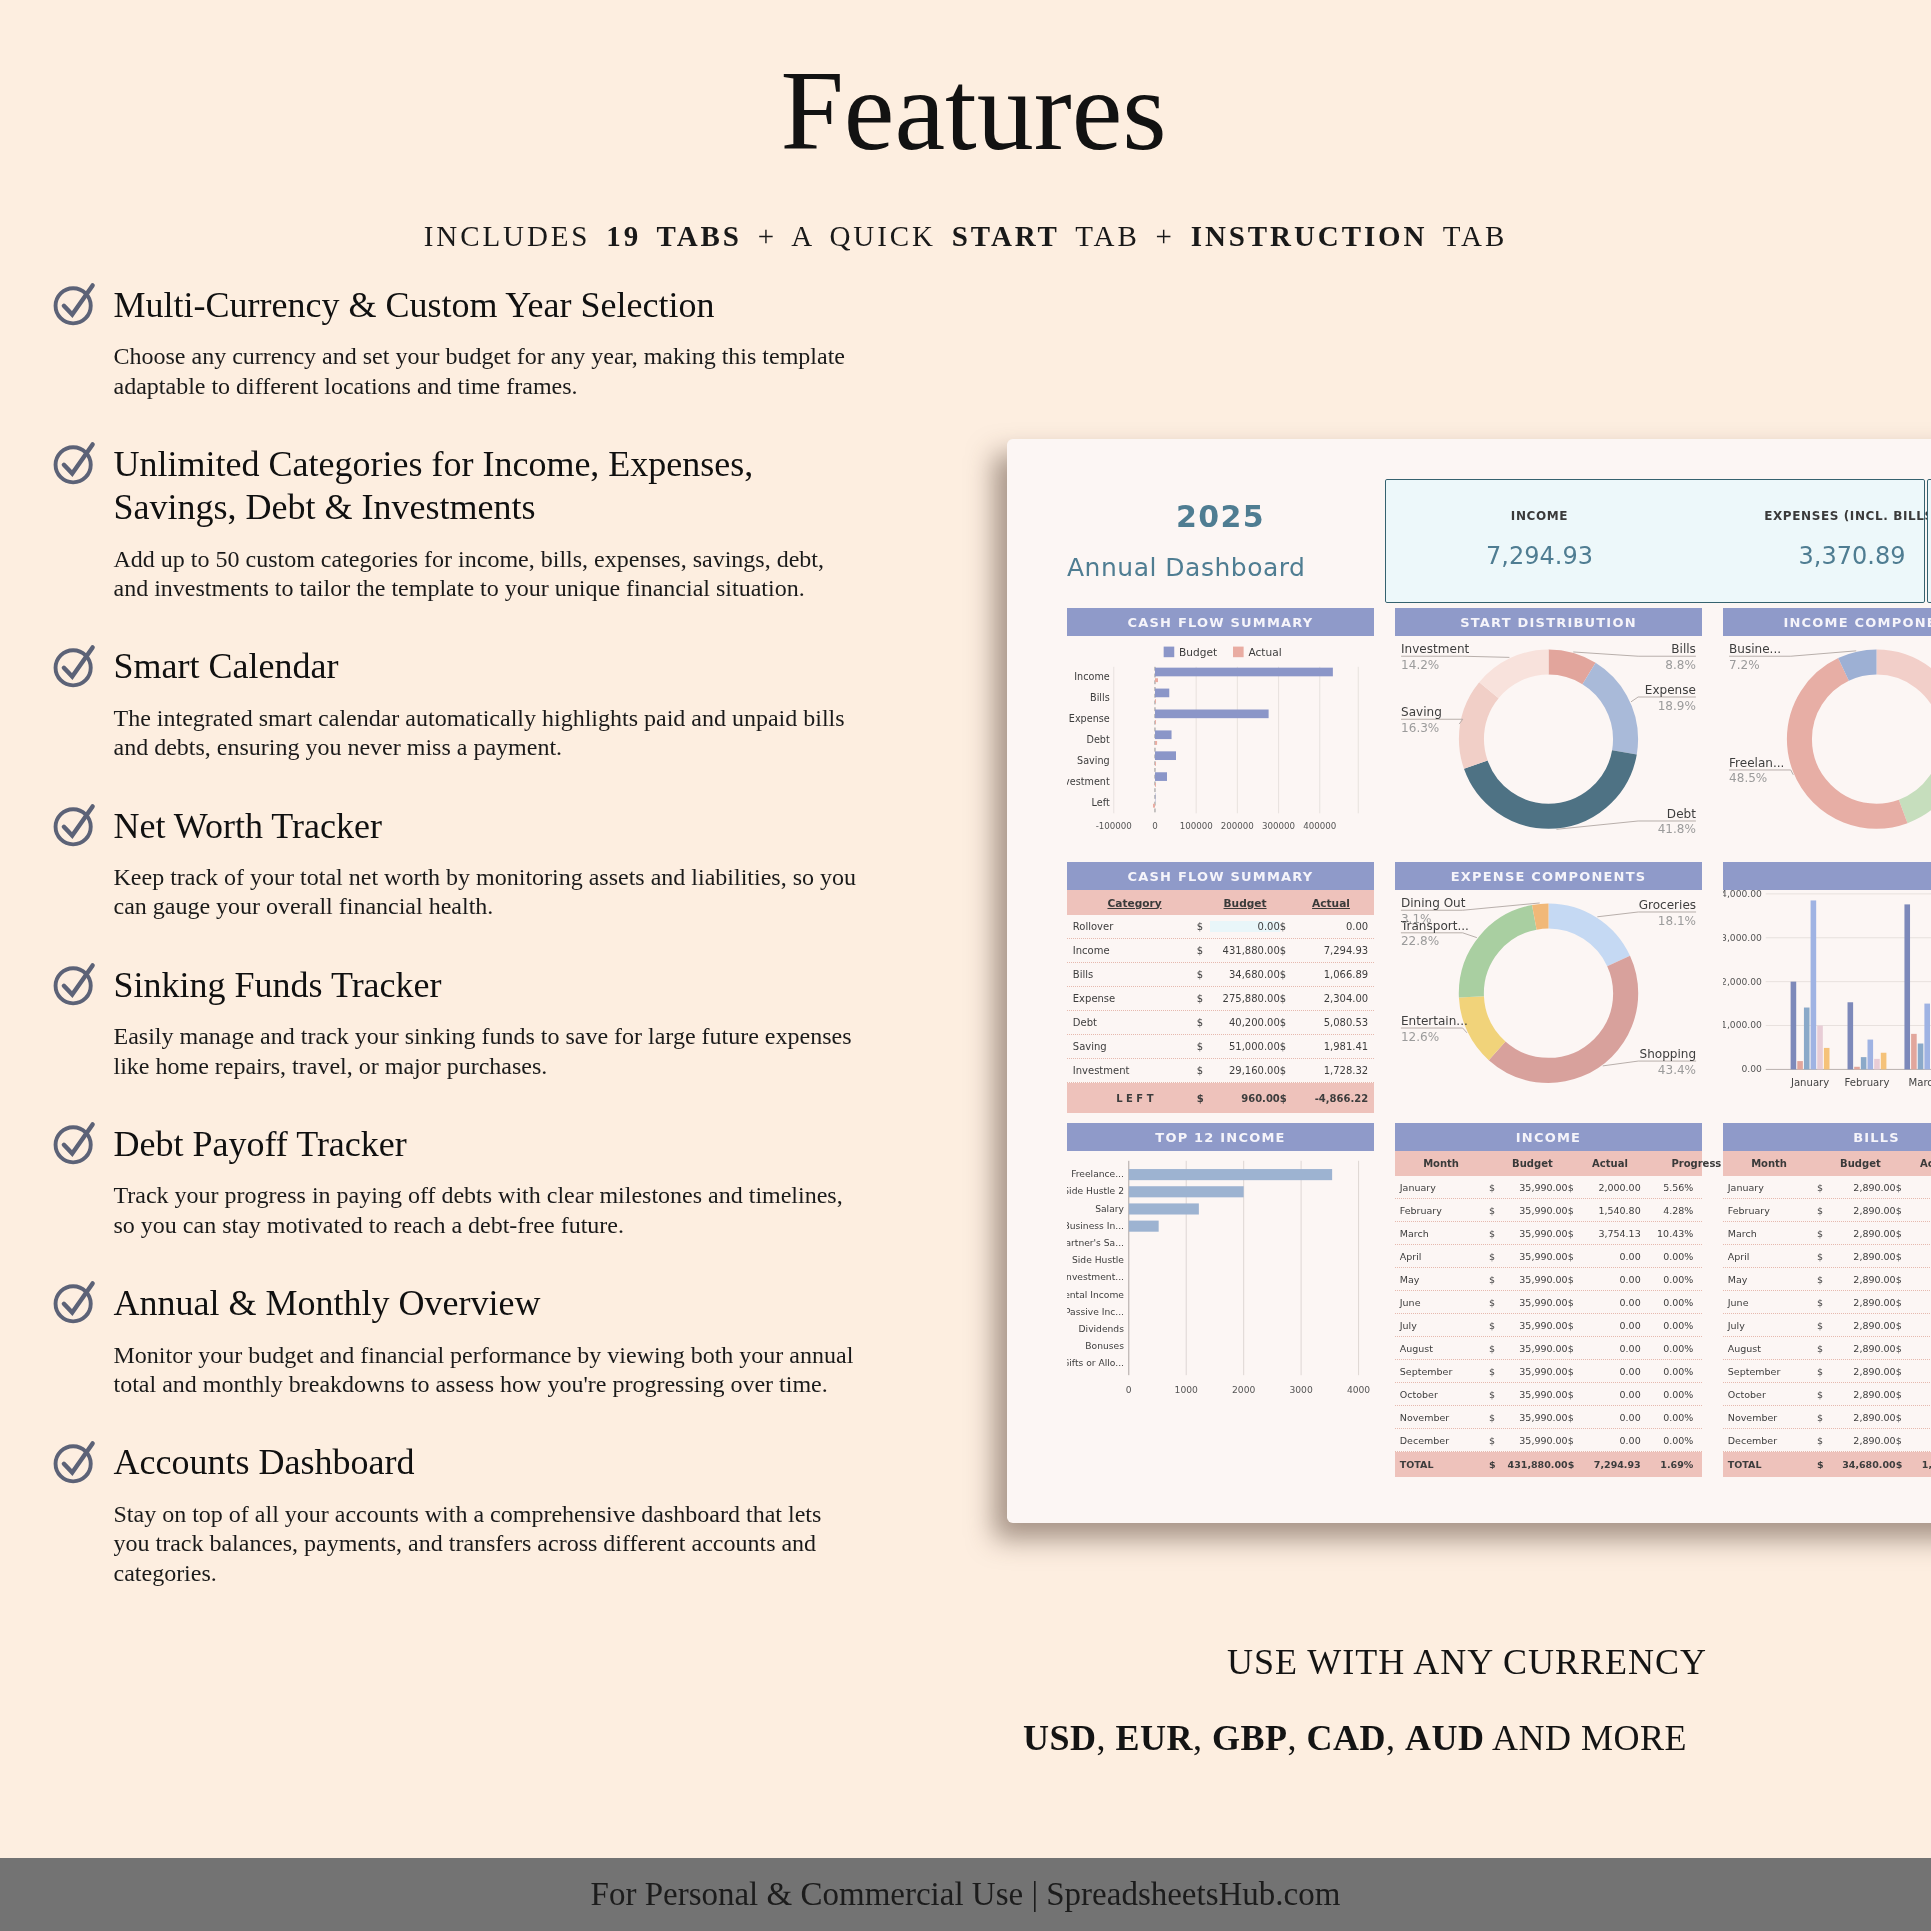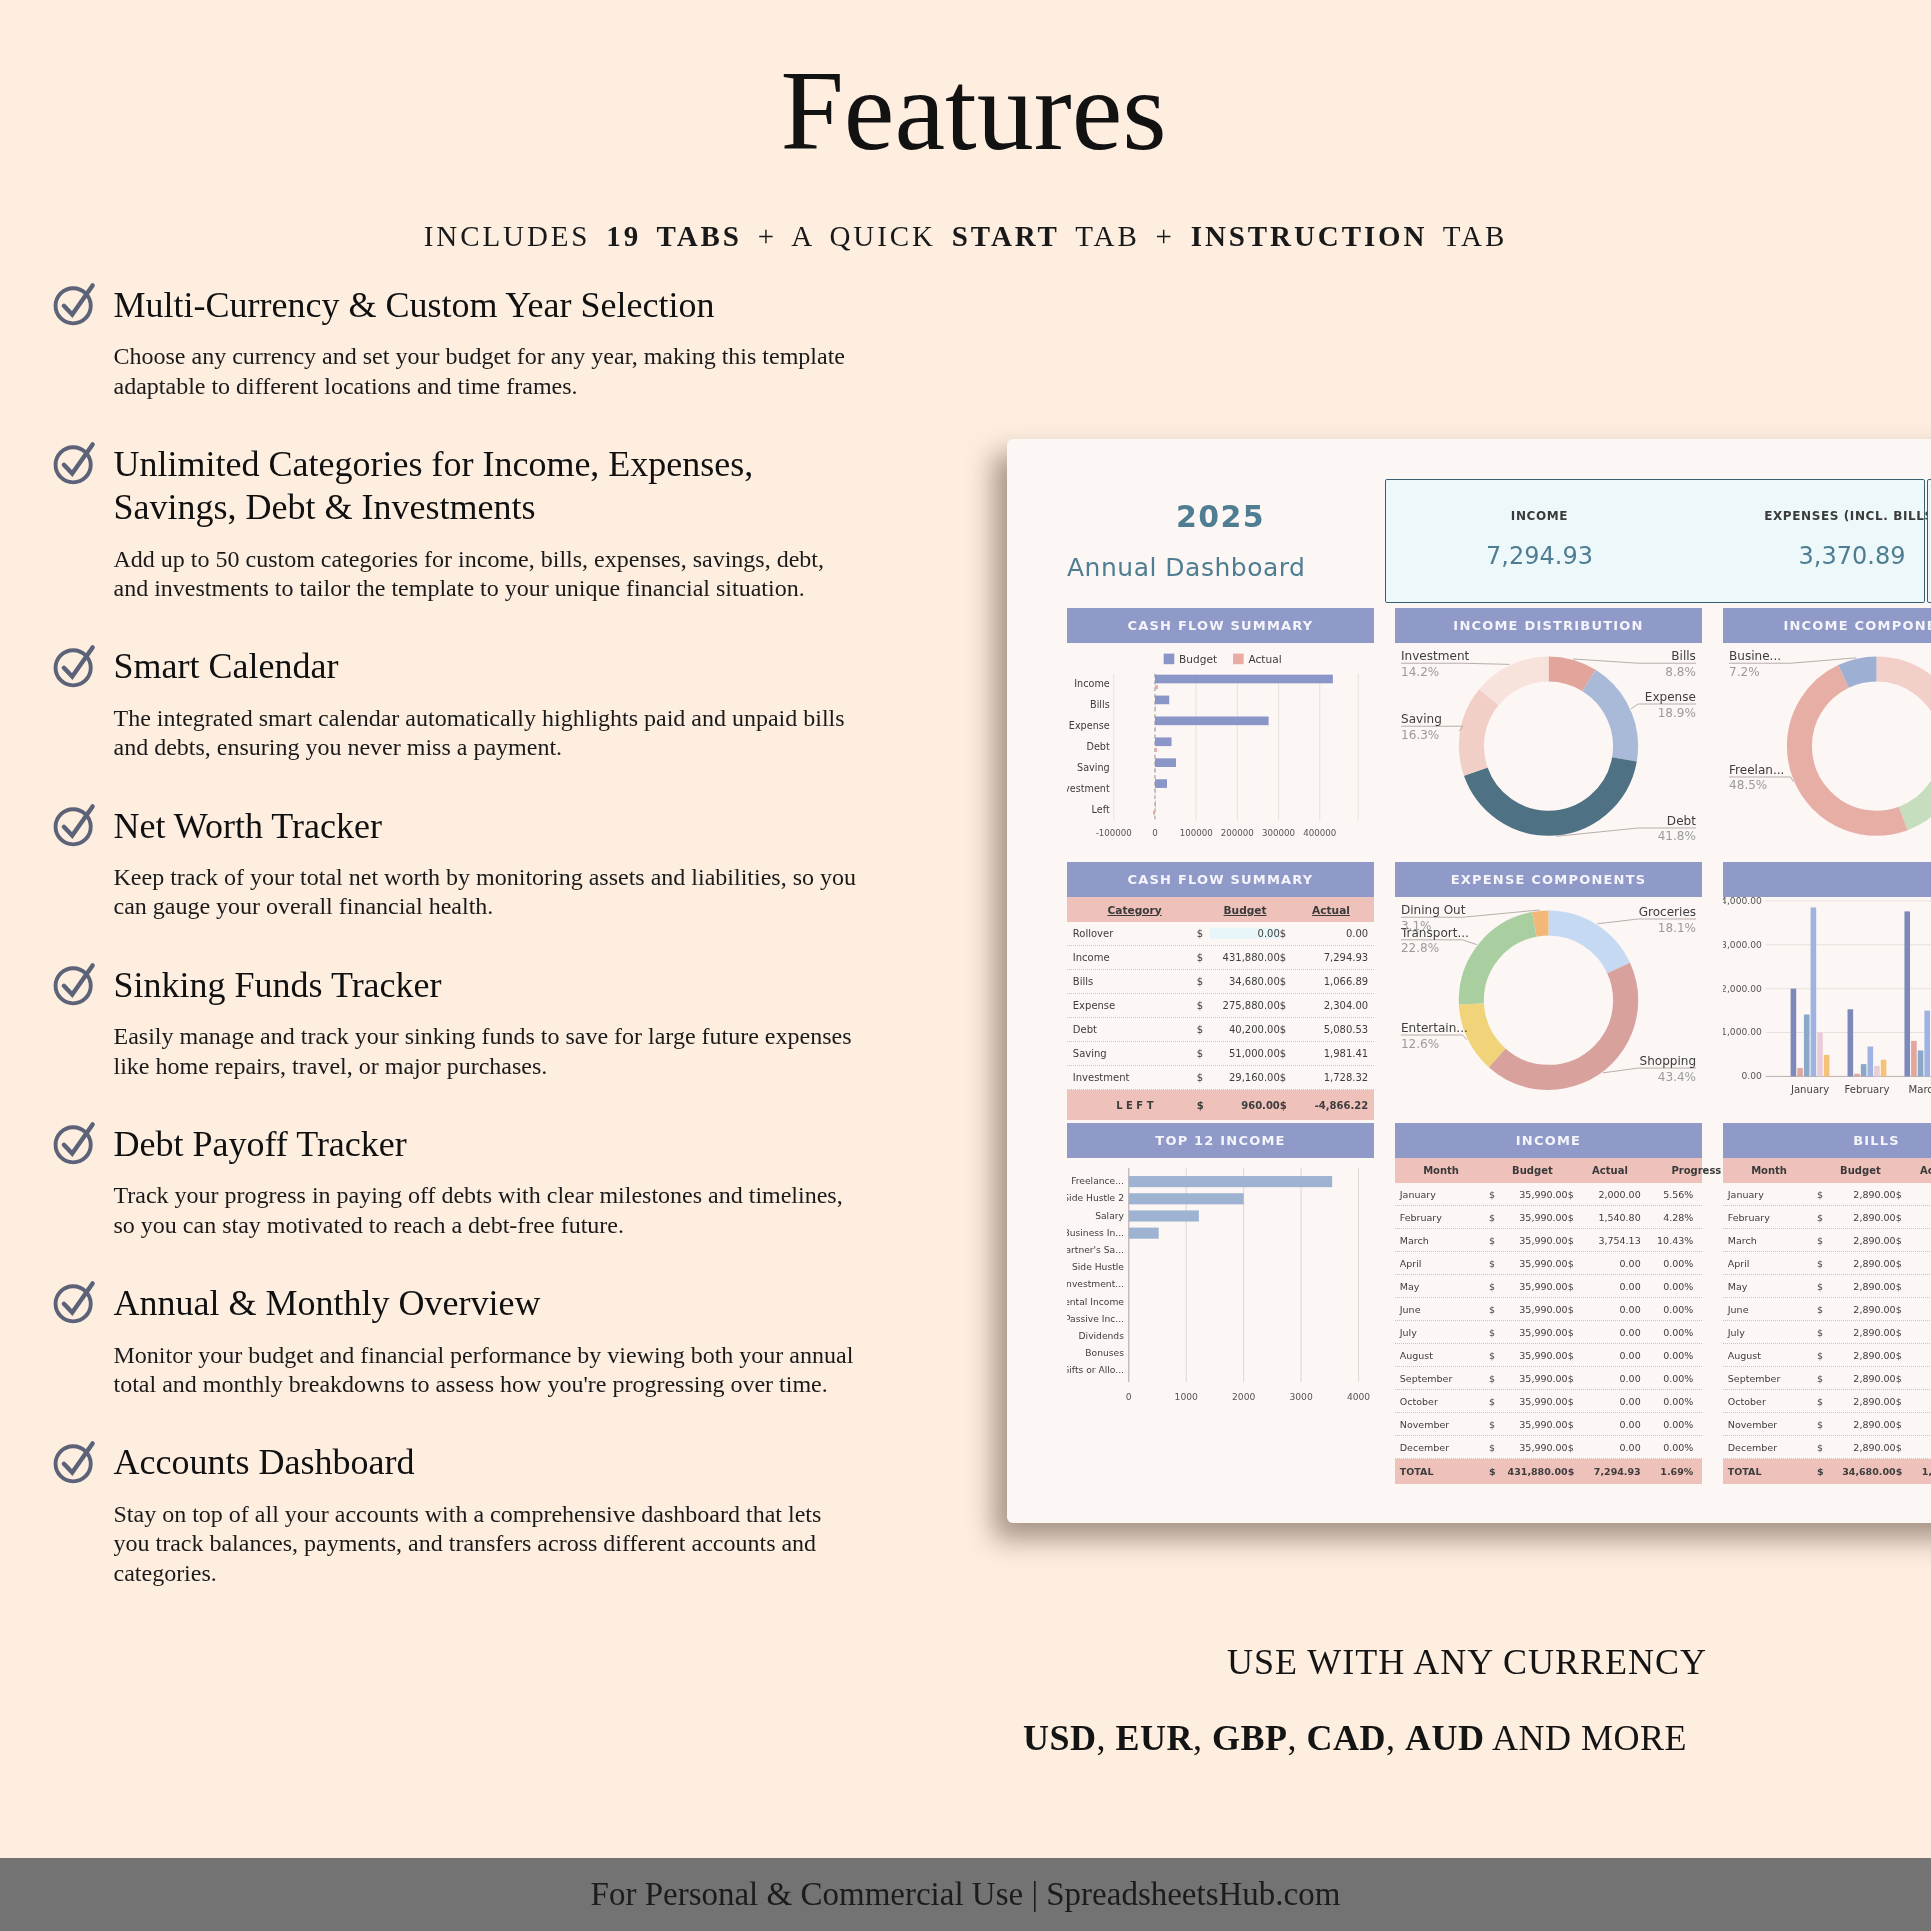--- a/index.html
+++ b/index.html
@@ -24,21 +24,21 @@
         font-family:"DejaVu Sans",sans-serif;}
   .dash-year{position:absolute;left:60px;top:60px;width:307px;text-align:center;
         font:600 30px "DejaVu Sans",sans-serif;letter-spacing:1.4px;color:#4f7d92;}
   .dash-sub{position:absolute;left:60px;top:114px;width:307px;text-align:left;
         font:500 25px "DejaVu Sans",sans-serif;letter-spacing:0.5px;color:#4f7d92;}
   .sumbox{position:absolute;top:40px;height:122px;background:#edf8fa;border:1.9px solid #35626f;border-radius:1.9px;}
   .stat{position:absolute;text-align:center;}
   .stat .lb{font:600 12px "DejaVu Sans",sans-serif;letter-spacing:0.6px;color:#3a3a3a;}
   .stat .vl{font:500 24px "DejaVu Sans",sans-serif;color:#4f7d92;margin-top:19.3px;}
   .panel{position:absolute;width:307px;}
-  .ph{height:35px;background:#8f9ac9;color:#f5f4fa;display:flex;align-items:center;justify-content:center;
+  .ph{height:28px;background:#8f9ac9;color:#f5f4fa;display:flex;align-items:center;justify-content:center;
       font:600 13px "DejaVu Sans",sans-serif;letter-spacing:1.2px;}
   .pb{position:relative;}
 
   
   .cft-head{display:grid;grid-template-columns:44% 28% 28%;height:25px;background:#eec2bb;
       align-items:center;text-align:center;font:600 10.6px "DejaVu Sans",sans-serif;color:#3a3a3a;text-decoration:underline;}
   .cfr{display:grid;grid-template-columns:42% 13.5px 1fr 15.4px 73px;align-items:center;height:23px;
       font:10px "DejaVu Sans",sans-serif;color:#3d3d3d;border-bottom:1px dotted #e6b9ae;padding:0 5.8px;}
   .cfr .num{text-align:right;}
   .cfr.total{background:#eec2bb;border-bottom:none;font-weight:600;height:30px;}
@@ -206,21 +206,21 @@
             <rect x="91" y="130.71428571428572" width="1" height="4" fill="#e9aca2"></rect>
             <text x="44" y="154.42857142857144" text-anchor="end" font-size="10" fill="#3d3d3d" font-family="DejaVu Sans">Investment</text>
             <rect x="91" y="141.42857142857144" width="12.465900000000005" height="9" fill="#8b96c8"></rect>
             <rect x="91" y="152.42857142857144" width="1" height="4" fill="#e9aca2"></rect>
             <text x="44" y="176.14285714285714" text-anchor="end" font-size="10" fill="#3d3d3d" font-family="DejaVu Sans">Left</text>
             <rect x="91" y="163.14285714285714" width="0.41039999999999566" height="9" fill="#8b96c8"></rect>
             <rect x="88.91969095" y="174.14285714285714" width="2.0803090499999968" height="4" fill="#e9aca2"></rect>
           </svg></div>
     </div>
     <div class="panel" style="left:388px;top:169px;">
-      <div class="ph">INCOME DISTRIBUTION</div>
+      <div class="ph">START DISTRIBUTION</div>
       <div class="pb" id="p21"><svg width="307" height="211" viewBox="0 0 318 219">
             <circle cx="159" cy="107" r="80" fill="none" stroke="#e2a59c" stroke-width="26" stroke-dasharray="44.23362456254429 502.6548245743669" stroke-dashoffset="0" transform="rotate(-90 159 107)"></circle>
             <polyline points="184.65748193862856,16.569398870907918 252,21 312,21" fill="none" stroke="#b5aca8" stroke-width="1"></polyline>
             <text x="312" y="18" text-anchor="end" font-size="12.5" fill="#3e3e3e" font-family="DejaVu Sans">Bills</text>
             <text x="312" y="34" text-anchor="end" font-size="12.5" fill="#9b9b9b" font-family="DejaVu Sans">8.8%</text>
             <circle cx="159" cy="107" r="80" fill="none" stroke="#a9bad9" stroke-width="26" stroke-dasharray="95.00176184455533 502.6548245743669" stroke-dashoffset="-44.23362456254429" transform="rotate(-90 159 107)"></circle>
             <polyline points="244.67190800373186,68.31765029111978 252,63.317650291119776 312,63.317650291119776" fill="none" stroke="#b5aca8" stroke-width="1"></polyline>
             <text x="312" y="60.317650291119776" text-anchor="end" font-size="12.5" fill="#3e3e3e" font-family="DejaVu Sans">Expense</text>
             <text x="312" y="76.31765029111978" text-anchor="end" font-size="12.5" fill="#9b9b9b" font-family="DejaVu Sans">18.9%</text>
             <circle cx="159" cy="107" r="80" fill="none" stroke="#4e7284" stroke-width="26" stroke-dasharray="210.10971667208534 502.6548245743669" stroke-dashoffset="-139.2353864070996" transform="rotate(-90 159 107)"></circle>

